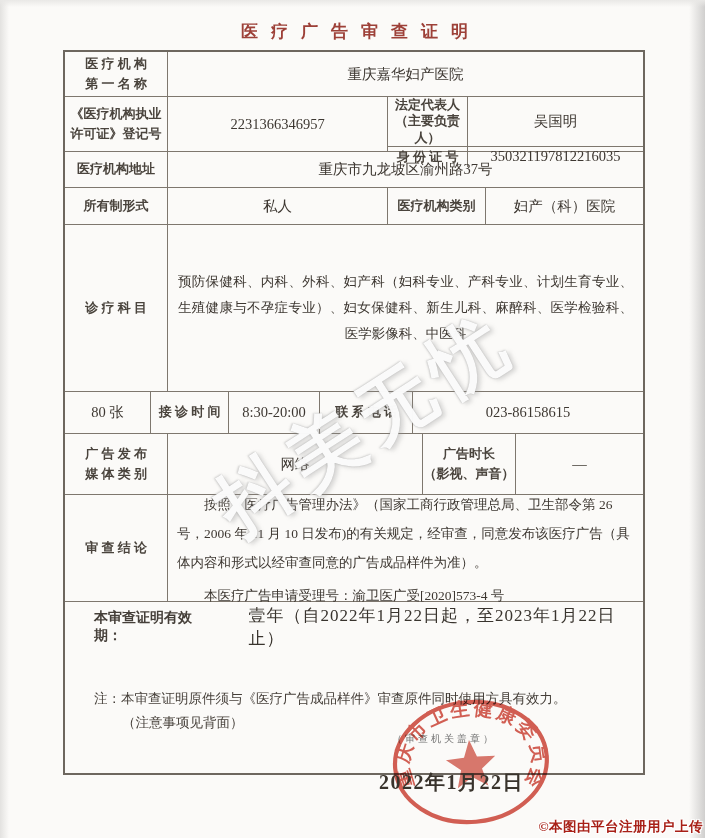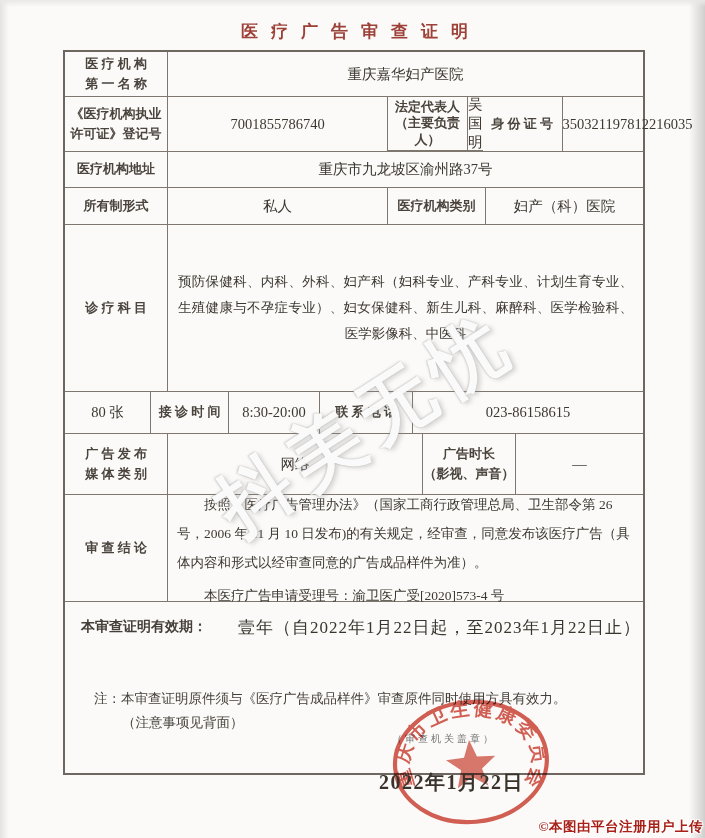--- a/index.html
+++ b/index.html
@@ -20,32 +20,32 @@
   .row{display:flex;flex-direction:row;border-bottom:1px solid #7e776e;box-sizing:border-box;min-height:0;}
   .row:last-child{border-bottom:none;}
   .cell{display:flex;align-items:center;justify-content:center;text-align:center;
         border-right:1px solid #7e776e;box-sizing:border-box;min-width:0;}
   .cell:last-child{border-right:none;}
   .lbl{font-weight:bold;font-size:13px;color:#4a443d;white-space:pre-line;line-height:1.55;}
   .val{font-size:14.5px;color:#3d3731;}
   .w-label{flex:0 0 103px;}
   .grow{flex:1 1 auto;}
 
-  .subgroup{flex:1 1 auto;display:flex;flex-direction:row;}
+  .subgroup{flex:1 1 auto;display:flex;flex-direction:column;}
   .subrow{display:flex;flex-direction:row;border-bottom:1px solid #7e776e;box-sizing:border-box;flex:0 0 31px;}
   .subrow:last-child{border-bottom:none;flex:1;}
   .sublabel{flex:0 0 80px;}
 
   .dept-text{display:block;font-size:13.5px;line-height:1.95;text-align:justify;text-align-last:center;
         padding:0 10px;color:#3d3731;}
   .concl{display:block;text-align:left;font-size:13.5px;line-height:2.15;padding:4px 9px 0 9px;color:#3d3731;}
   .concl p{margin:0;text-indent:2em;}
   .concl .accept{margin-top:4px;}
 
-  .kvrow{align-items:center;display:flex;padding-left:16px;}
+  .kvrow{align-items:center;display:flex;padding-left:29px;}
   .kv-label{font-weight:bold;font-size:14px;color:#453f39;}
   .kv-value{font-size:17px;letter-spacing:1px;margin-left:31px;color:#39342e;}
   .kv-value.small{font-size:15px;letter-spacing:.5px;margin-left:16px;}
 
   .notes{position:absolute;left:94px;top:687px;width:560px;font-size:13.5px;line-height:1.75;color:#453f39;z-index:1;}
   .notes .n2{padding-left:28px;}
 
   .stamp-caption{position:absolute;left:392px;top:732px;font-size:10px;letter-spacing:3px;color:#737373;z-index:3;}
   .stamp-date{position:absolute;left:379px;top:769px;font-size:20px;font-weight:bold;letter-spacing:1.5px;color:#39332c;z-index:5;}
   .seal{position:absolute;left:388px;top:694px;width:166px;height:138px;z-index:4;
@@ -74,21 +74,21 @@
 
     <div class="row" style="flex:0 0 45px;">
       <div class="cell w-label lbl">医 疗 机 构
 第 一 名 称</div>
       <div class="cell grow val">重庆嘉华妇产医院</div>
     </div>
 
     <div class="row" style="flex:0 0 55px;">
       <div class="cell w-label lbl">《医疗机构执业
 许可证》登记号</div>
-      <div class="cell val" style="flex:0 0 220px;">7001855786740</div>
+      <div class="cell val" style="flex:0 0 220px;">2231366346957</div>
       <div class="subgroup">
         <div class="subrow">
           <div class="cell sublabel lbl" style="line-height:1.25;"><span style="white-space:pre-line;"><span>法定代表人
 （主要负责人）</span></span></div>
           <div class="cell grow val">吴国明</div>
         </div>
         <div class="subrow">
           <div class="cell sublabel lbl">身 份 证 号</div>
           <div class="cell grow val">350321197812216035</div>
         </div>

